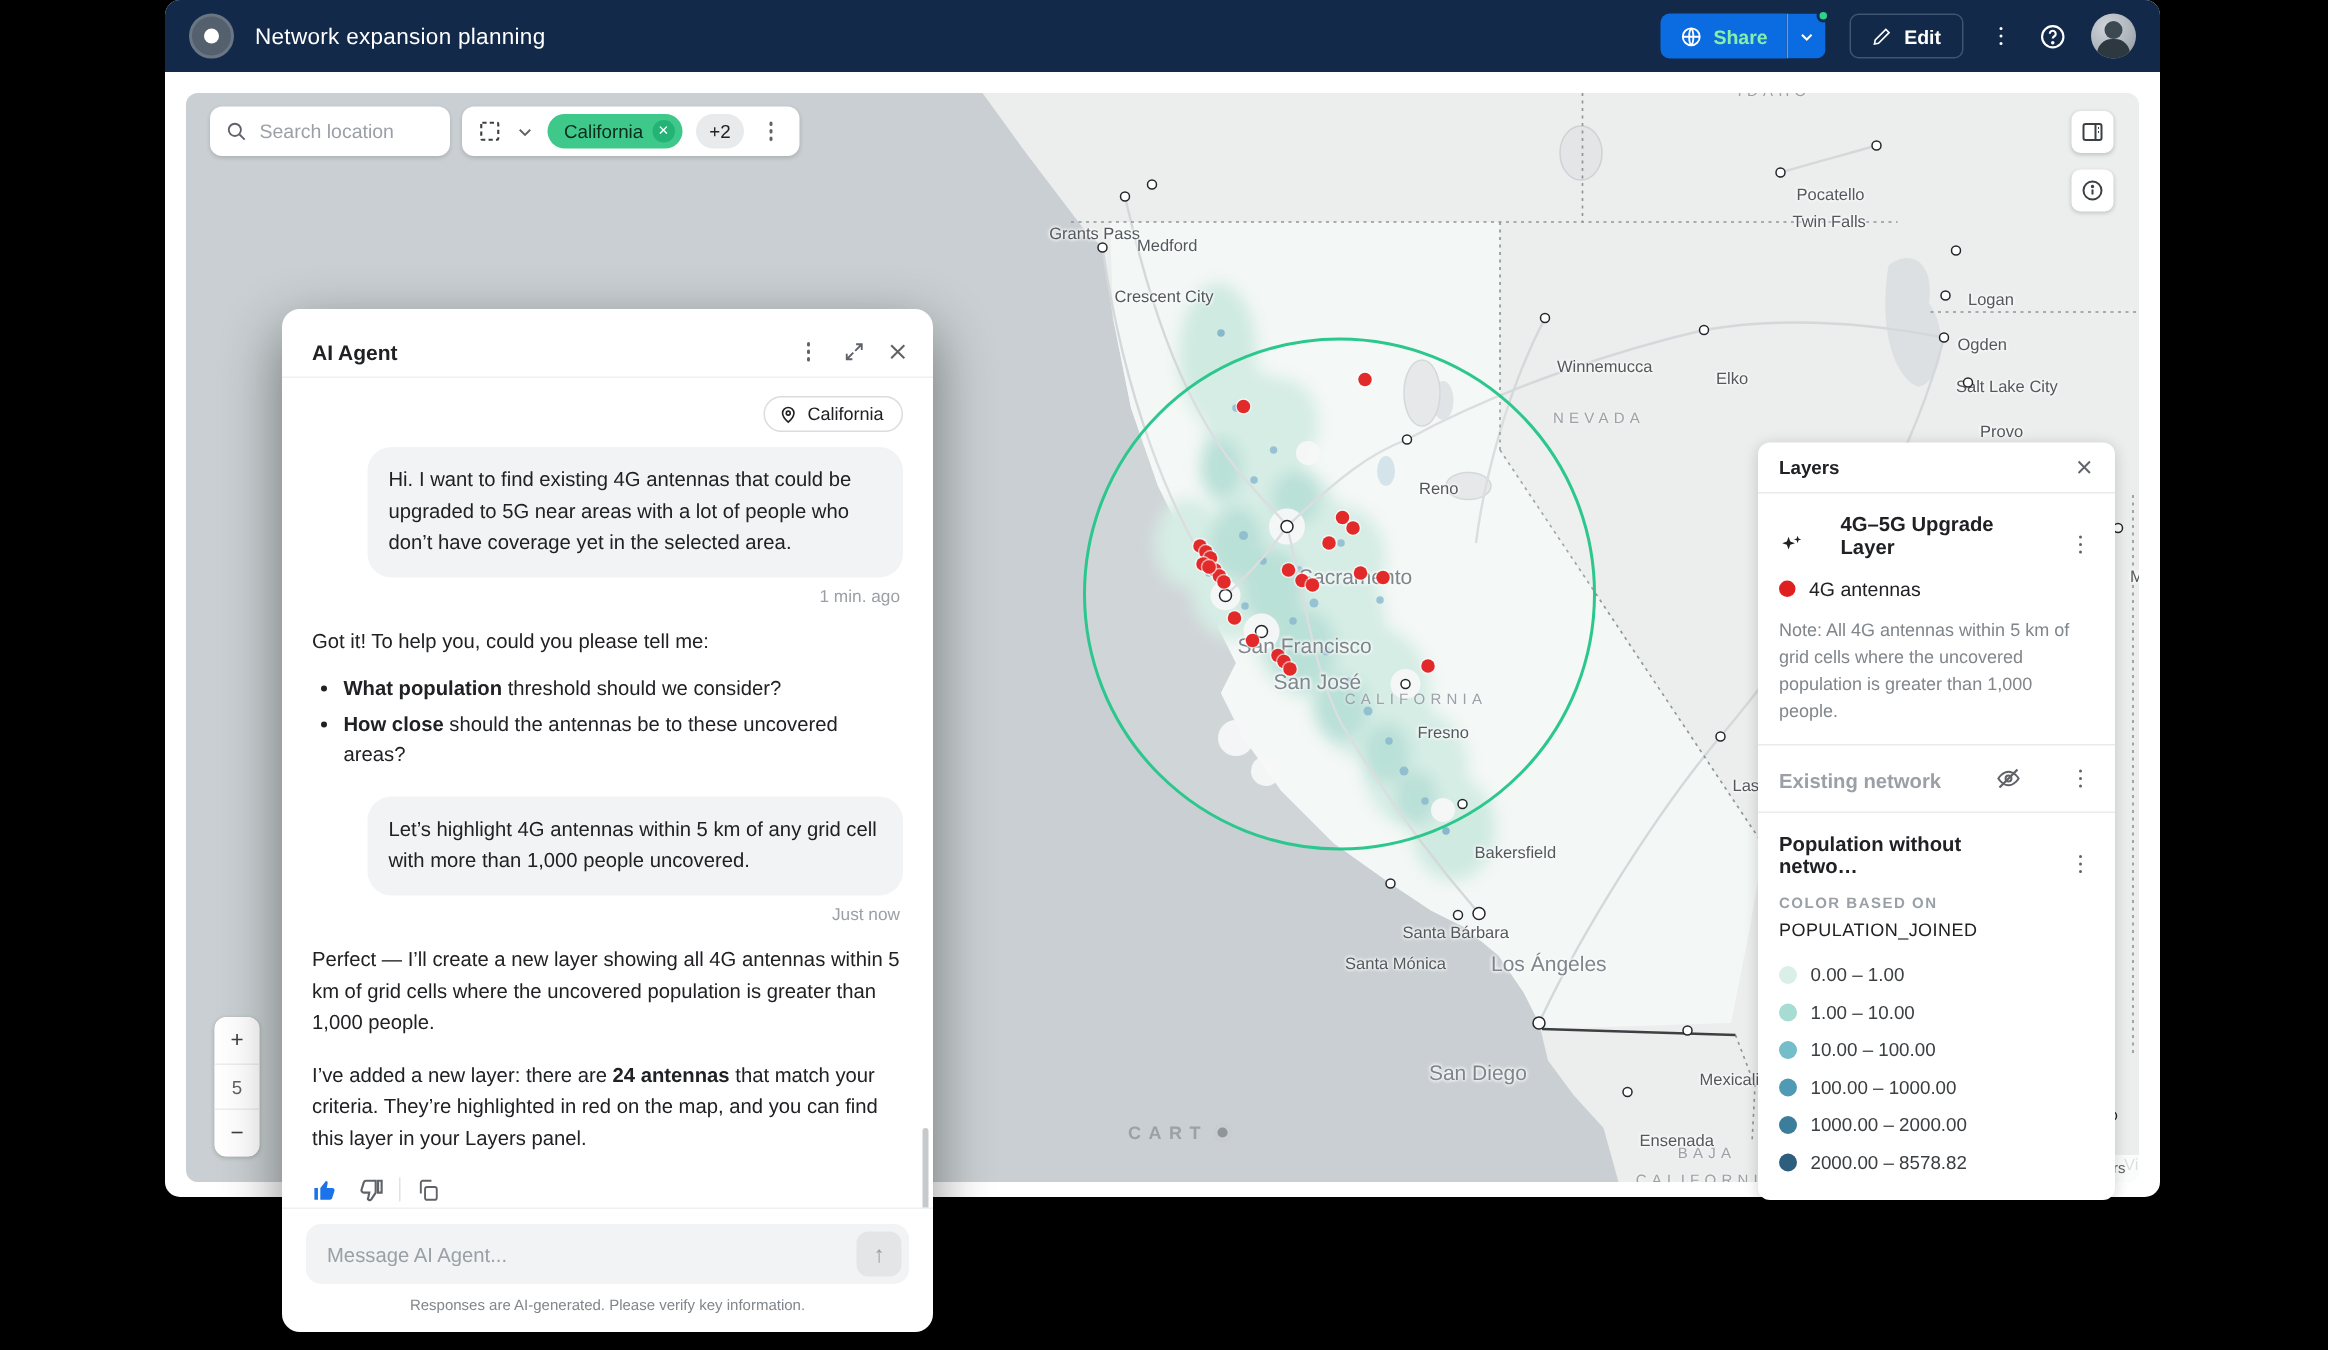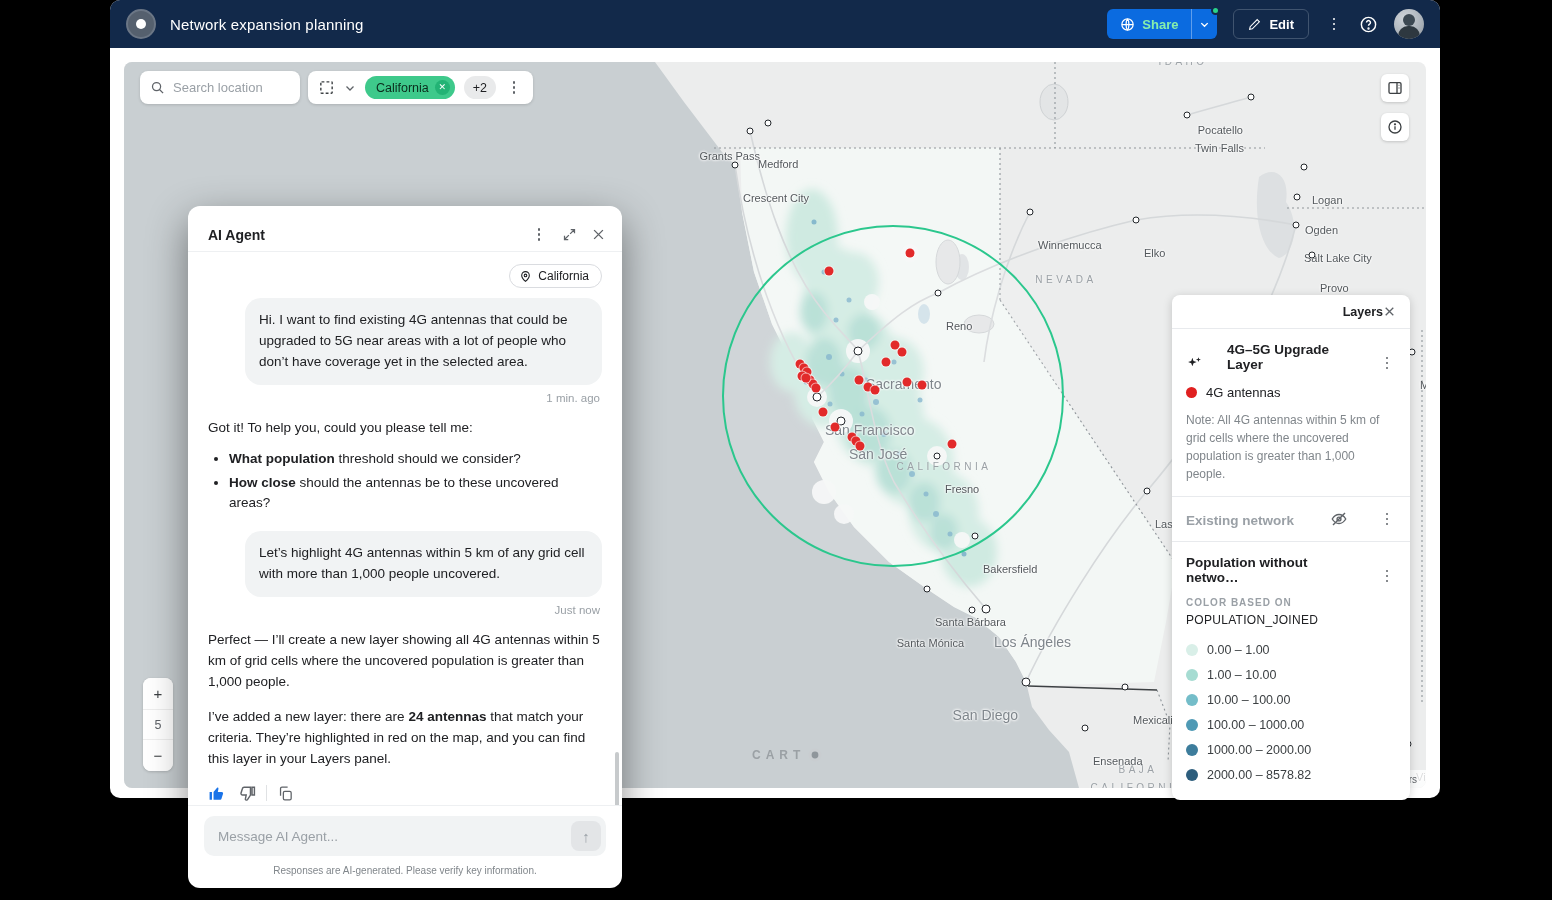--- a/index.html
+++ b/index.html
@@ -89,21 +89,21 @@
     z-index:3; }
   .watermark .wm-text { font-size:12px; font-weight:700; letter-spacing:5px; color:#9BA1A5; }
   .attribution { position:absolute; right:0; bottom:0; height:18px; background:rgba(255,255,255,.8);
     display:flex; align-items:center; padding:0 9px; font-size:10px; color:#5F6368; z-index:6;
     border-radius:3px 0 0 0; white-space:pre; }
   .attribution .link { color:#0C6AE0; font-weight:600; cursor:pointer; }
 
   
   #layers-panel { position:absolute; left:1172px; top:295px; width:238px; background:#fff;
     border-radius:8px; box-shadow:0 2px 10px rgba(0,0,0,.18); z-index:10; overflow:hidden; }
-  .lp-header { height:34px; display:flex; align-items:center; justify-content:flex-end;
+  .lp-header { height:34px; display:flex; align-items:center; justify-content:space-between;
     padding:0 14px; border-bottom:1px solid #E8EAED; }
   .lp-header .t { font-size:12.5px; font-weight:600; color:#202124; }
   .lp-sec { padding:13px 14px; border-bottom:1px solid #E8EAED; }
   .lp-row { display:flex; align-items:flex-end; gap:24px; }
   .lp-name { font-size:13.5px; font-weight:600; color:#202124; flex:1; }
   .lp-name.muted { color:#9AA0A6; }
   .lp-legend-row { display:flex; align-items:center; gap:9px; margin-top:13px; }
   .lp-dot { width:11px; height:11px; border-radius:50%; }
   .lp-legend-label { font-size:13px; color:#202124; }
   .lp-note { margin-top:11px; font-size:12px; line-height:1.5; color:#80868B; }

